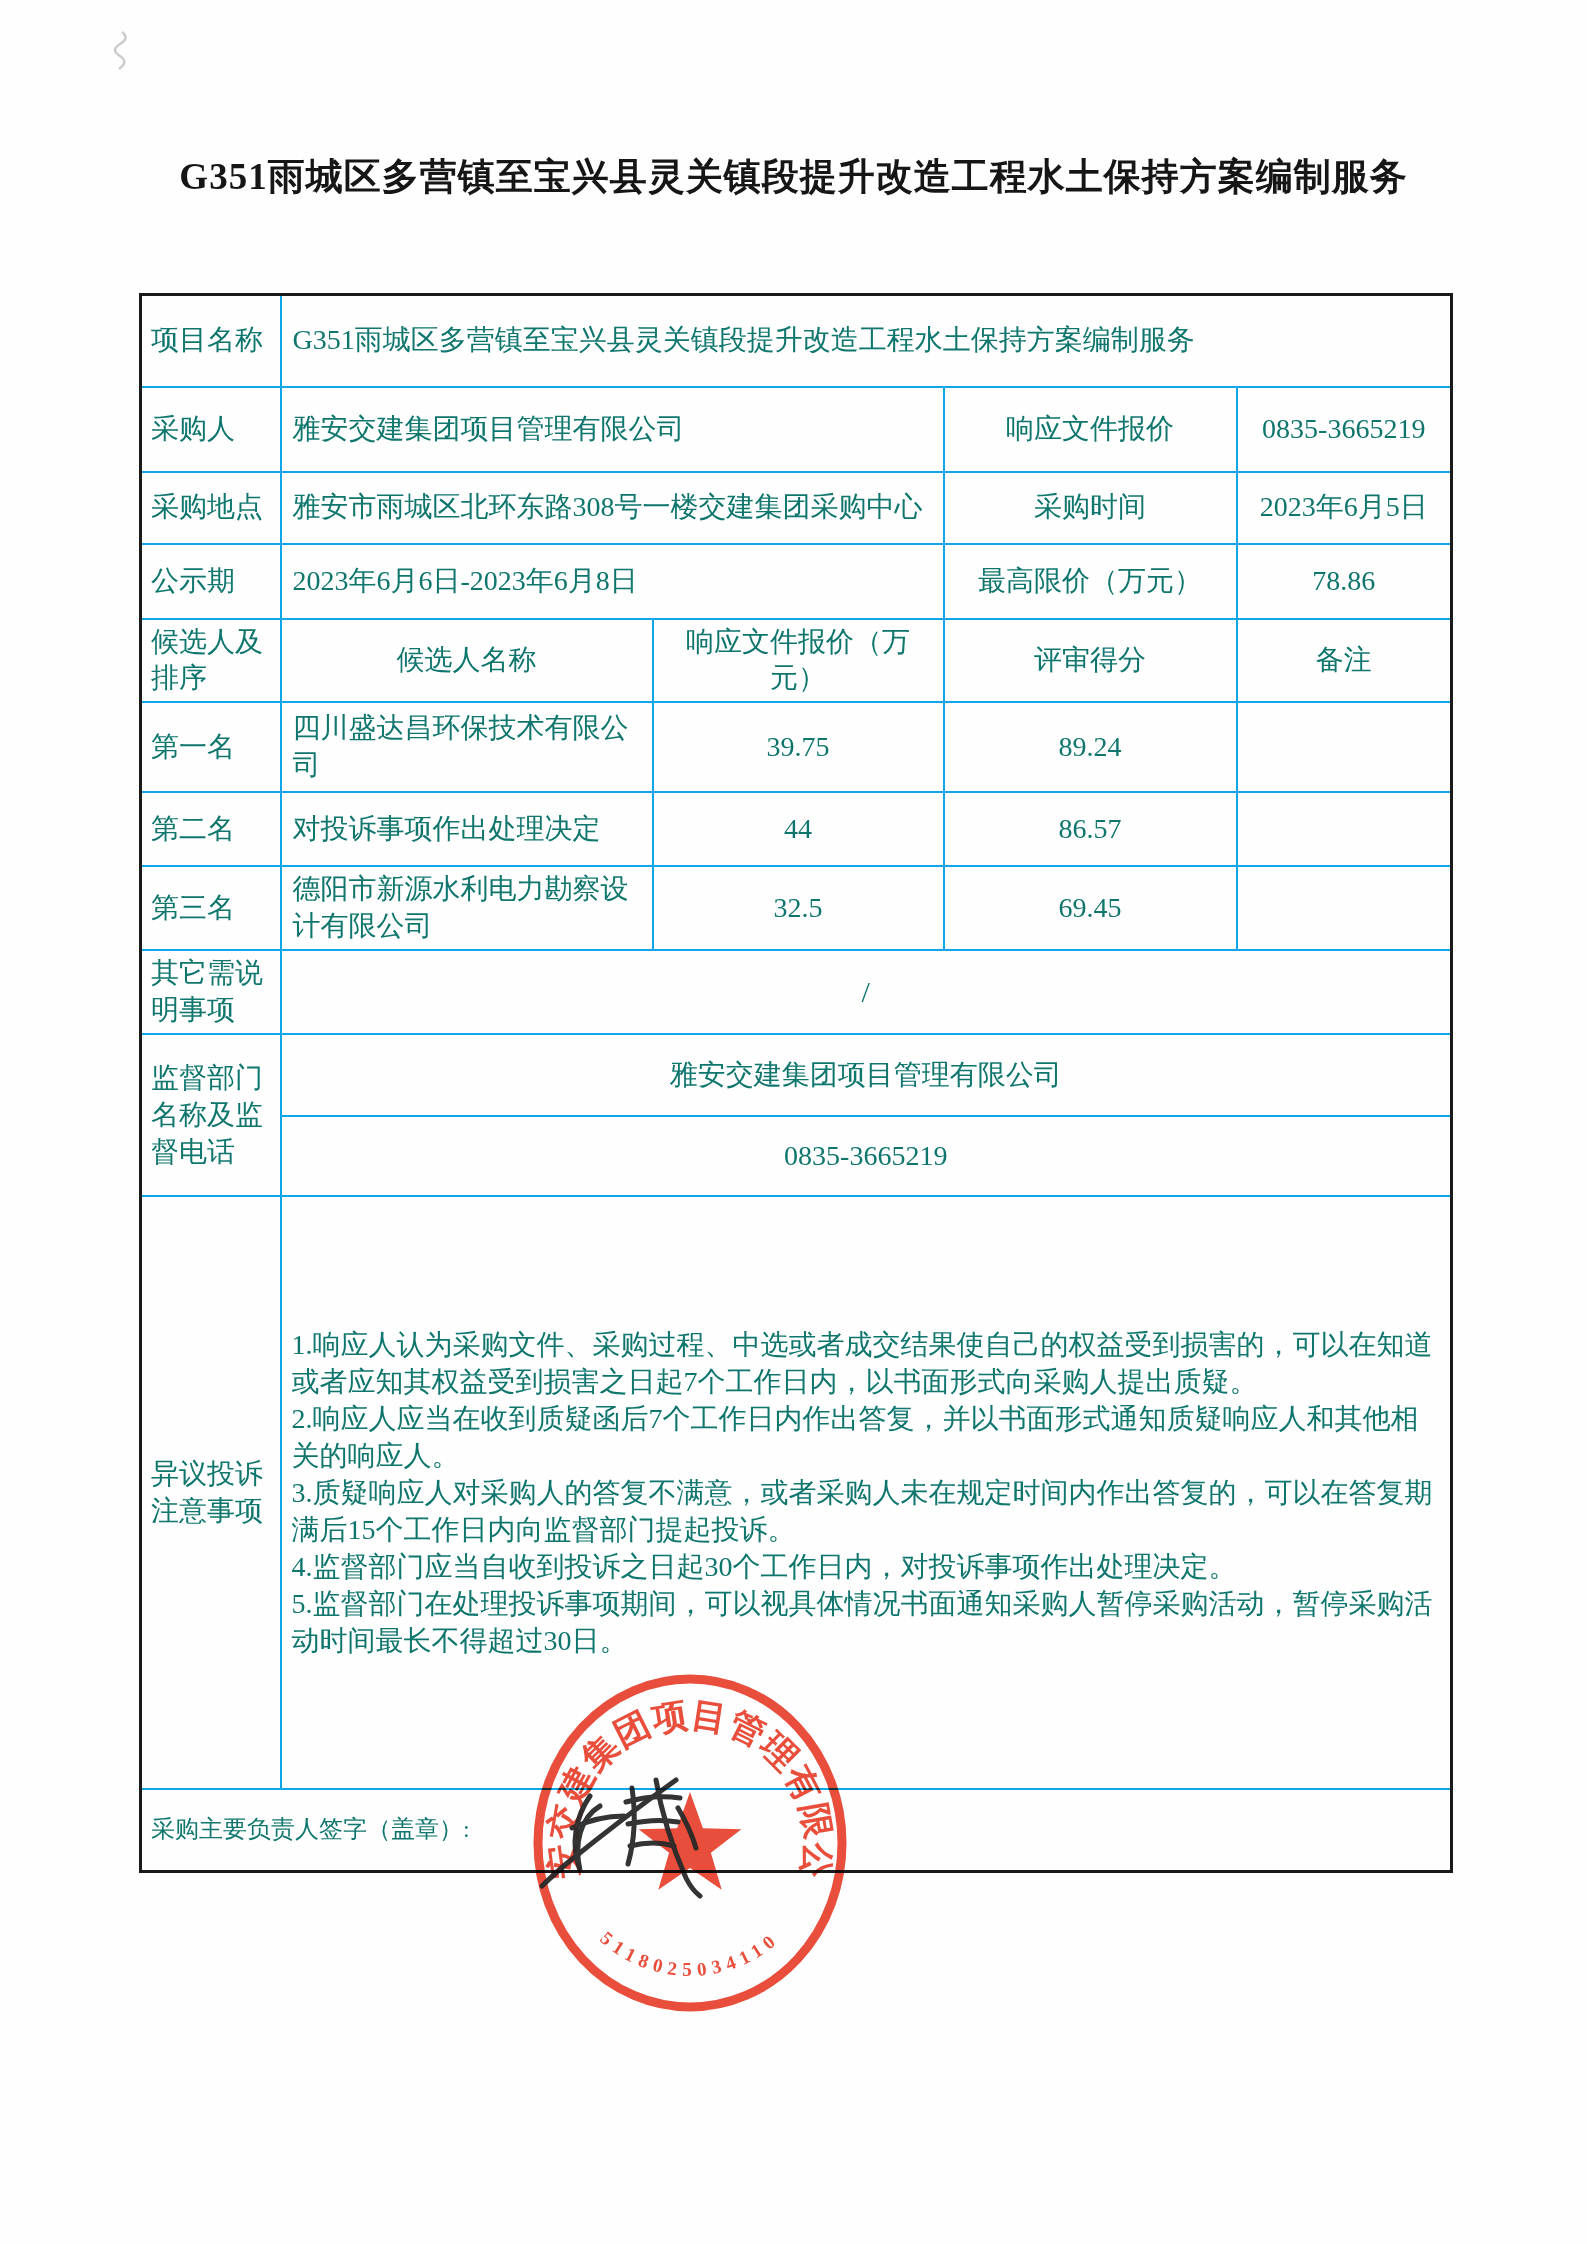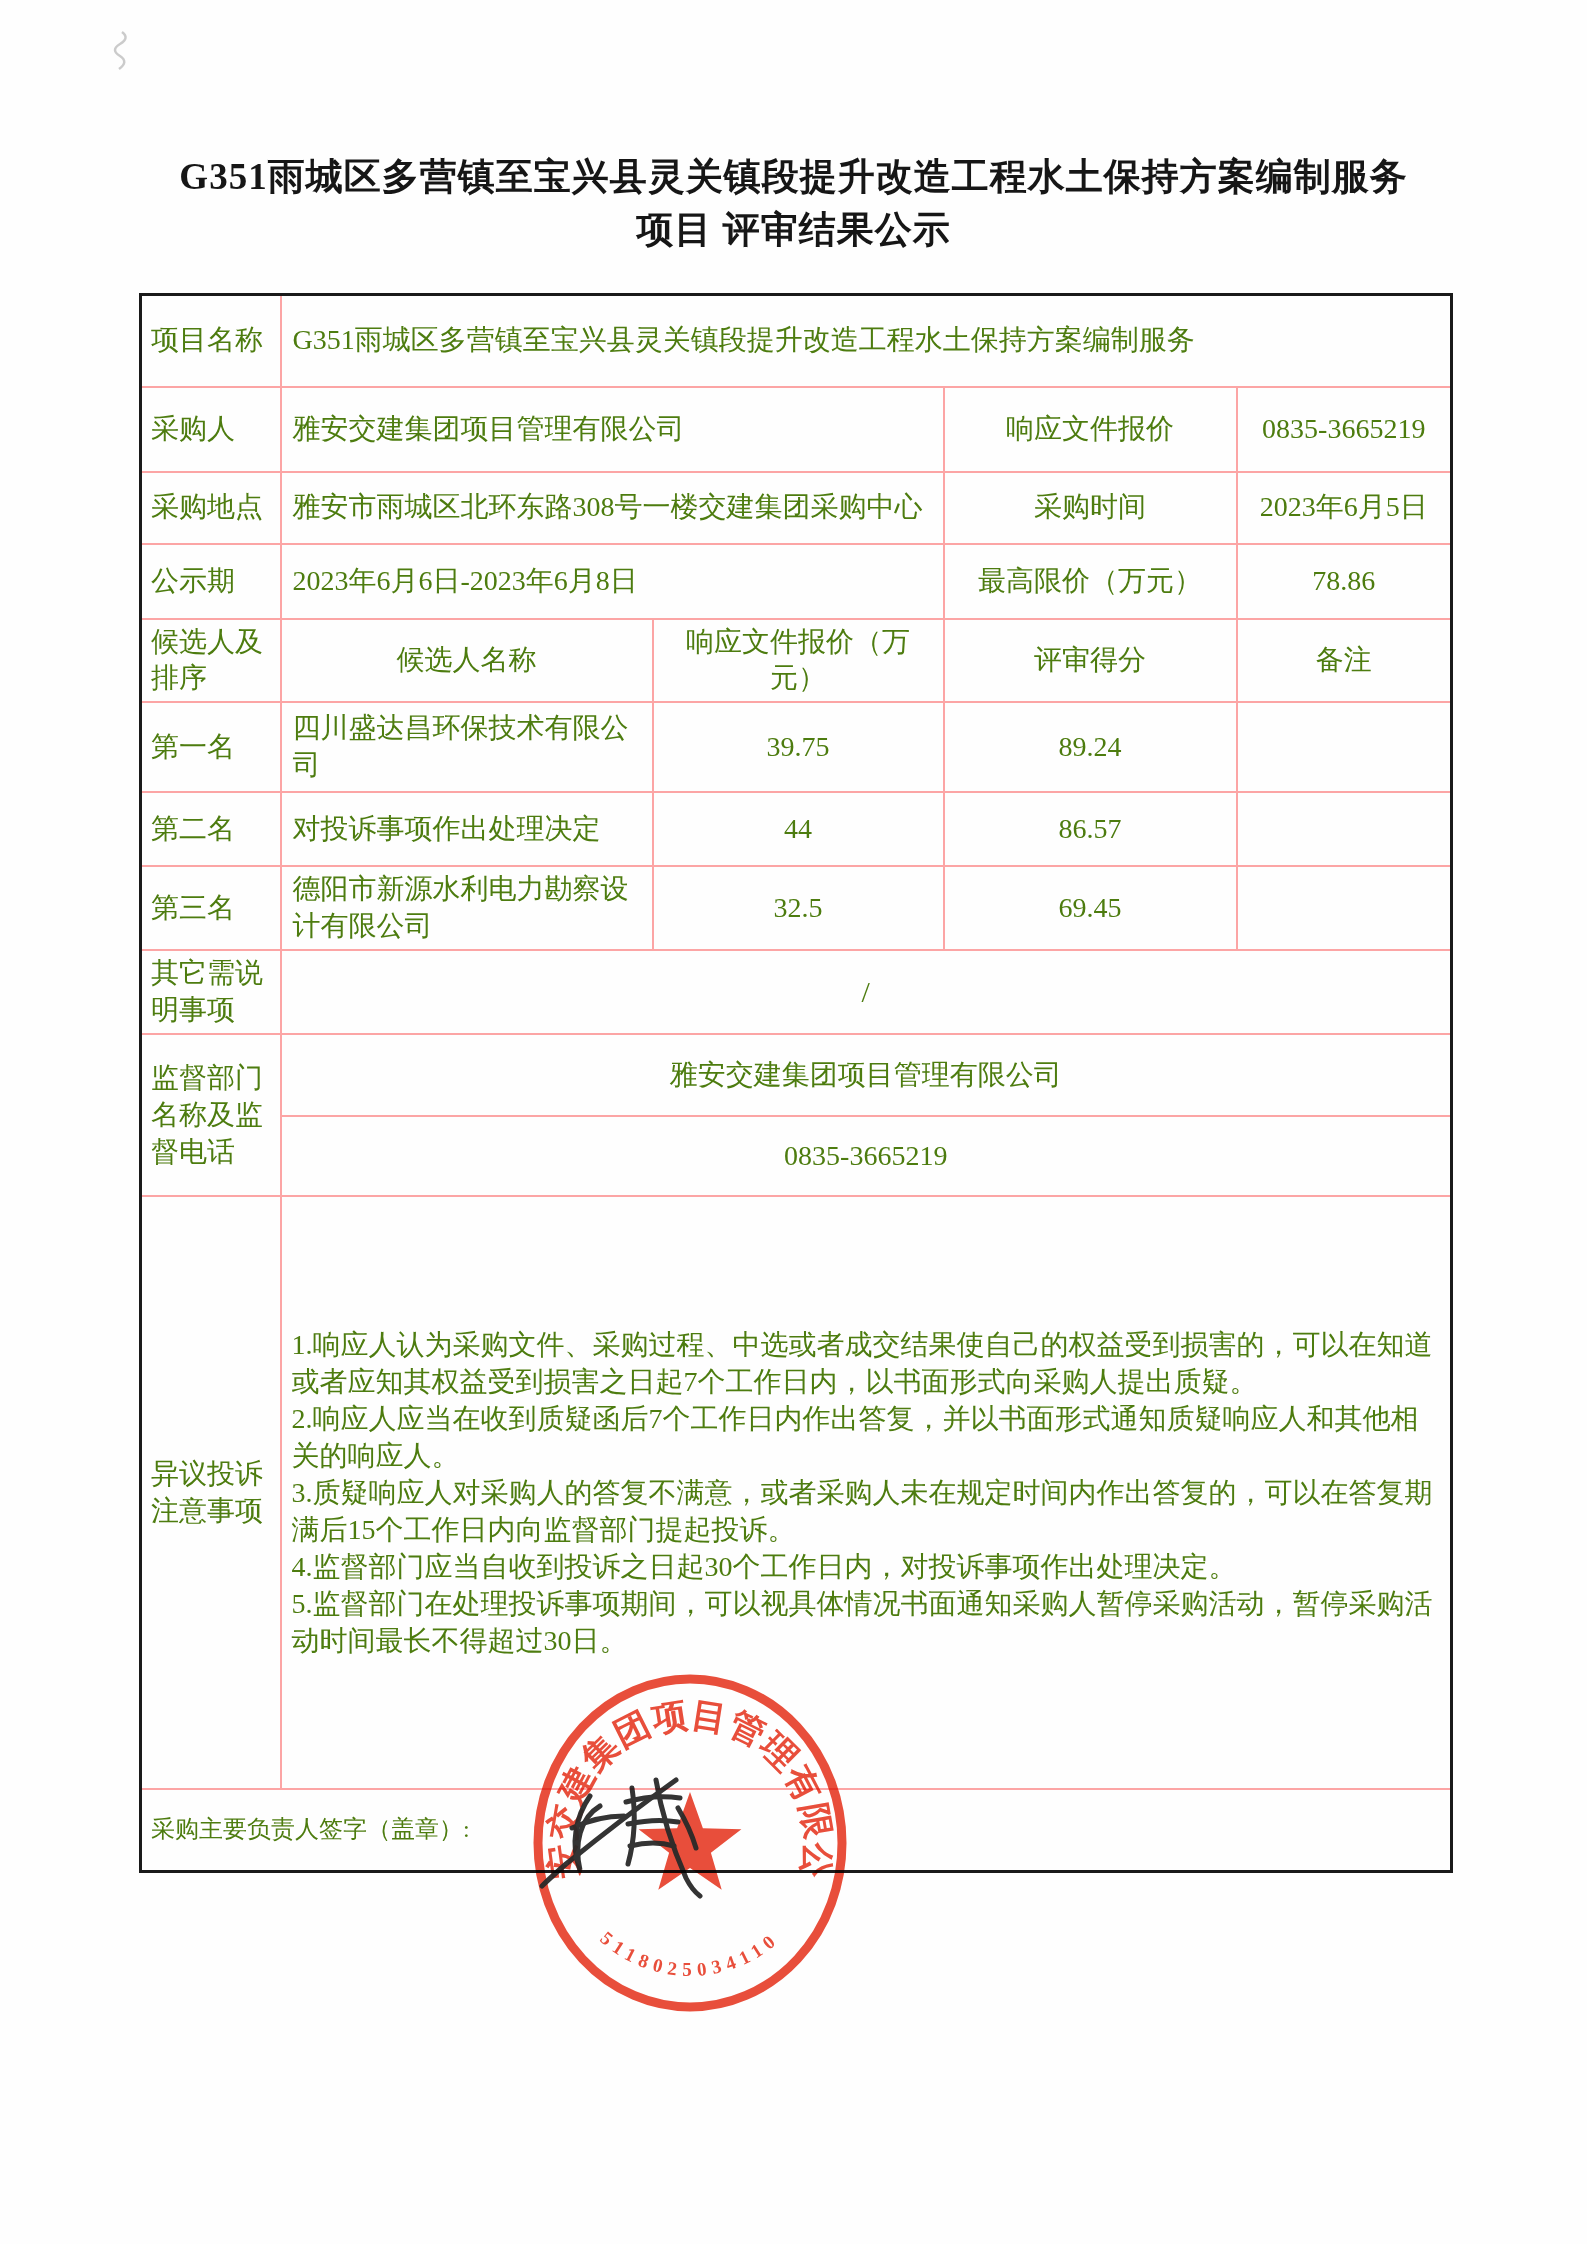--- a/index.html
+++ b/index.html
@@ -11,22 +11,22 @@
     position:absolute; top:150px; left:70px; width:1447px;
     text-align:center; font-size:37px; font-weight:bold;
     line-height:53px; letter-spacing:1px; color:#161616;
   }
   table.main {
     position:absolute; left:139px; top:293px; width:1311px;
     border-collapse:collapse; table-layout:fixed;
     border:3px solid #1a1a1a;
   }
   td {
-    border:2px solid #fca5a5; font-size:28px; line-height:1.32;
-    padding:4px 8px; vertical-align:middle; color:#4d7c0f;
+    border:2px solid #0ea5e9; font-size:28px; line-height:1.32;
+    padding:4px 8px; vertical-align:middle; color:#0f766e;
     word-break:break-all; overflow:hidden;
   }
   td.lbl { text-align:left; padding:4px 6px 4px 9px; }
   td.ctr { text-align:center; }
   td.lft { text-align:left; padding-left:11px; }
   td.obj { padding:8px 12px 8px 10px;margin-top:23px; }
   .obj-line { font-size:28px; line-height:37px; text-align:left; }
   .slash { font-size:30px; }
   .sig-row-label { font-size:24px; }
   .stamp-wrap {
@@ -39,21 +39,20 @@
 <body>
 
 <div class="page">
 
   <svg class="artifact" width="40" height="50">
     <path d="M14 6 q 8 6 -2 12 q -10 6 0 12 q 9 6 -1 13" stroke="#9a9a9a" stroke-width="2.5" fill="none"></path>
   </svg>
 
   <div class="doc-title">
     <div>G351雨城区多营镇至宝兴县灵关镇段提升改造工程水土保持方案编制服务</div>
-    <div>项目 评审结果公示</div>
   </div>
 
   <table class="main">
     <colgroup>
       <col style="width:140px">
         <col style="width:372px">
         <col style="width:291px">
       <col style="width:293px">
         <col style="width:215px">
     </colgroup>

